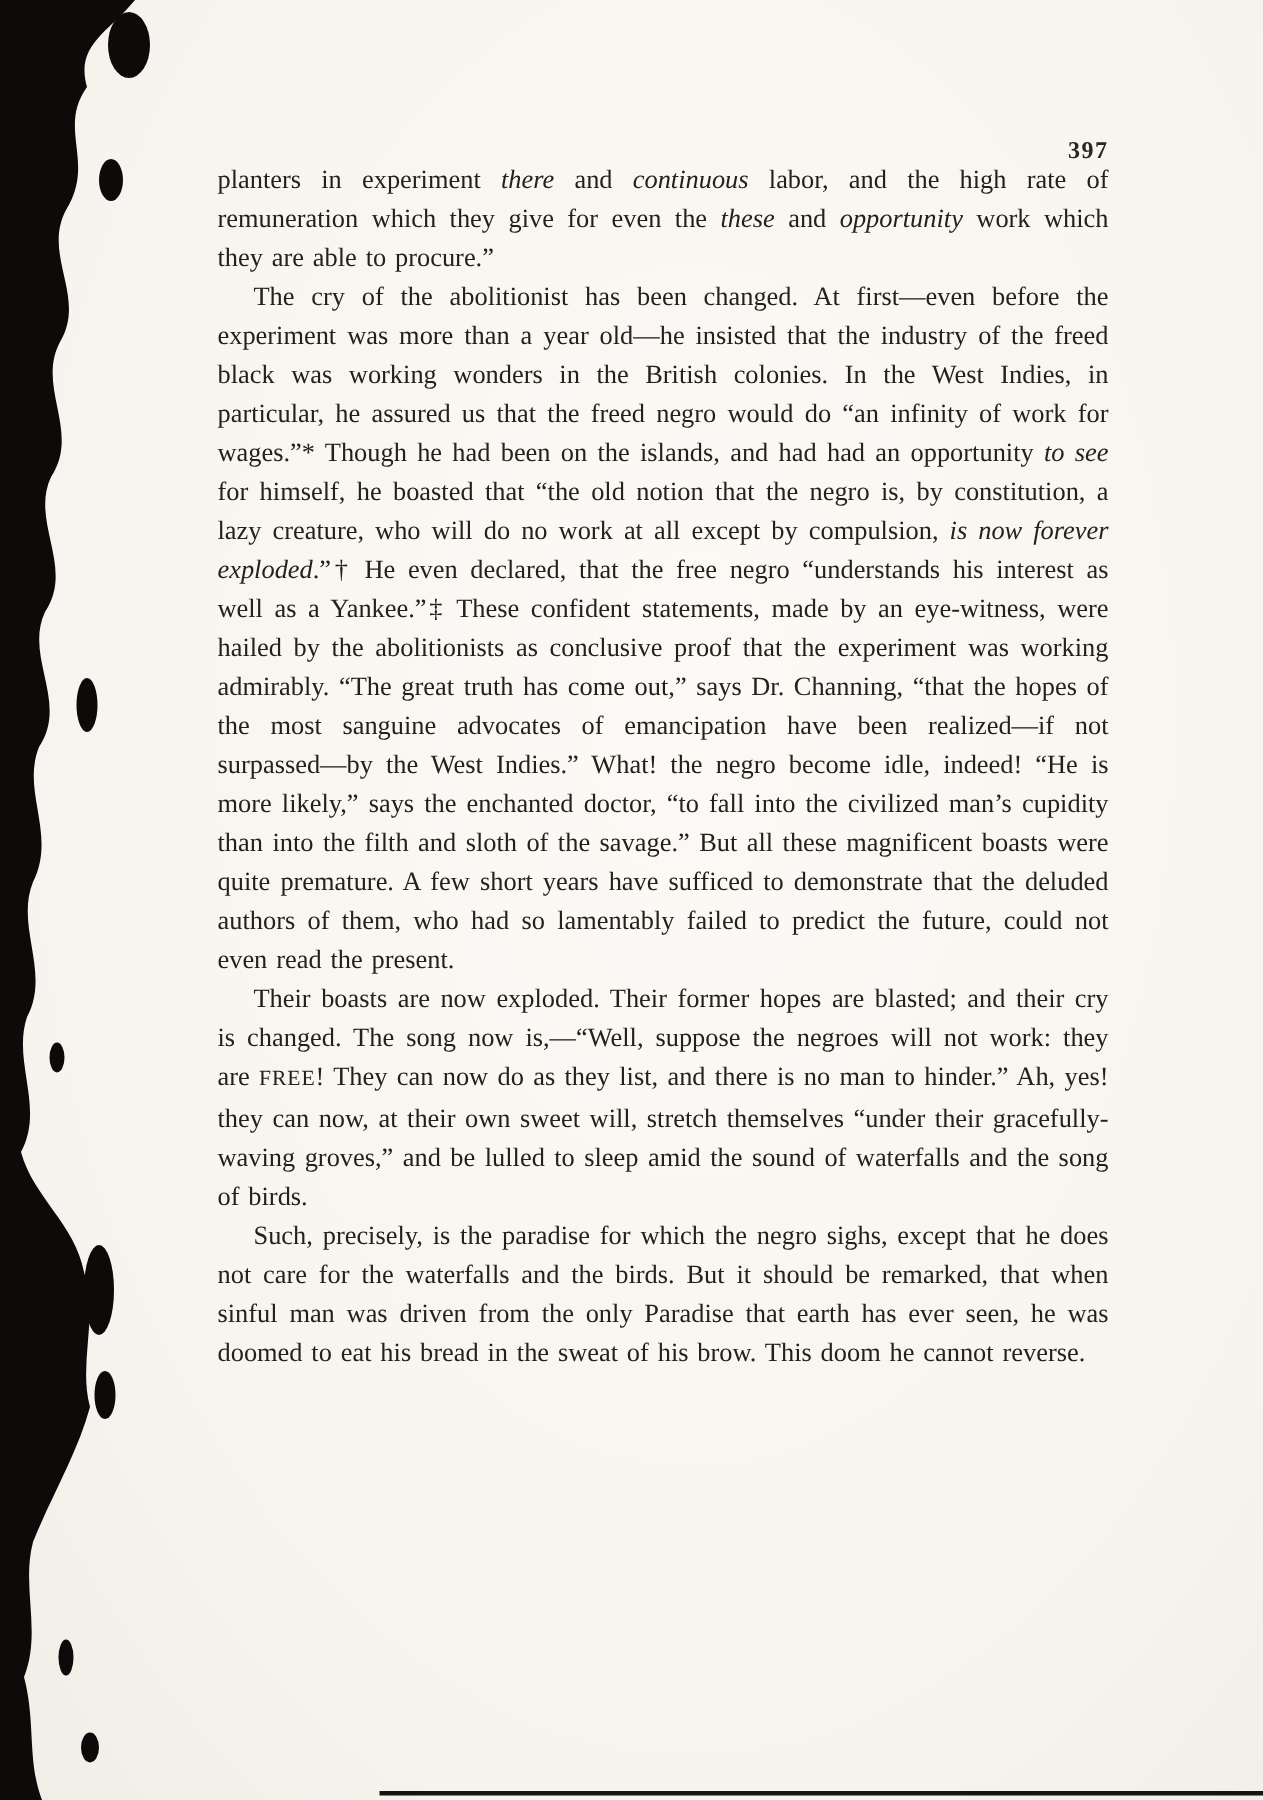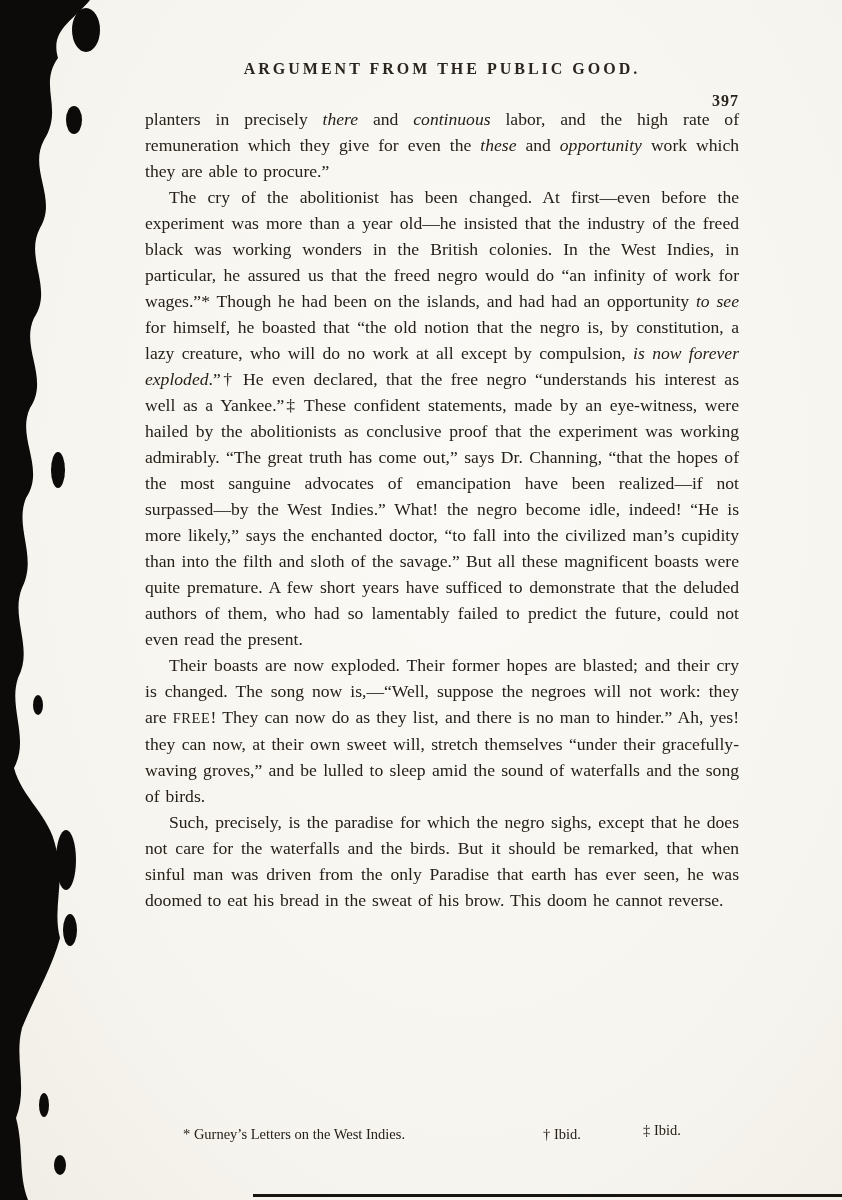--- a/index.html
+++ b/index.html
@@ -111,32 +111,26 @@
     <ellipse cx="58" cy="470" rx="7" ry="18" fill="#0d0b09"></ellipse>
     <ellipse cx="66" cy="860" rx="10" ry="30" fill="#0d0b09"></ellipse>
     <ellipse cx="70" cy="930" rx="7" ry="16" fill="#0d0b09"></ellipse>
     <ellipse cx="44" cy="1105" rx="5" ry="12" fill="#0d0b09"></ellipse>
     <ellipse cx="60" cy="1165" rx="6" ry="10" fill="#0d0b09"></ellipse>
     <ellipse cx="38" cy="705" rx="5" ry="10" fill="#0d0b09"></ellipse>
   </svg>
 
   <div class="content">
     <div class="running-header">
-      <span>ARGUMENT FROM THE PUBLIC GOOD.</span>
       <span class="page-number">397</span>
     </div>
 
     <div class="body-text" id="paragraphs">
-        <p class=""><span>planters in precisely </span><span class="it">there</span><span> and </span><span class="it">continuous</span><span> labor, and the high rate of remuneration which they give for even the </span><span class="it">these</span><span> and </span><span class="it">opportunity</span><span> work which they are able to procure.”</span></p>
+        <p class=""><span>planters in experiment </span><span class="it">there</span><span> and </span><span class="it">continuous</span><span> labor, and the high rate of remuneration which they give for even the </span><span class="it">these</span><span> and </span><span class="it">opportunity</span><span> work which they are able to procure.”</span></p>
         <p class="indent"><span>The cry of the abolitionist has been changed. At first—even before the experiment was more than a year old—he insisted that the industry of the freed black was working wonders in the British colonies. In the West Indies, in particular, he assured us that the freed negro would do “an infinity of work for wages.”* Though he had been on the islands, and had had an opportunity </span><span class="it">to see</span><span> for himself, he boasted that “the old notion that the negro is, by constitution, a lazy creature, who will do no work at all except by compulsion, </span><span class="it">is now forever exploded</span><span>.”† He even declared, that the free negro “understands his interest as well as a Yankee.”‡ These confident statements, made by an eye-witness, were hailed by the abolitionists as conclusive proof that the experiment was working admirably. “The great truth has come out,” says Dr. Channing, “that the hopes of the most sanguine advocates of emancipation have been realized—if not surpassed—by the West Indies.” What! the negro become idle, indeed! “He is more likely,” says the enchanted doctor, “to fall into the civilized man’s cupidity than into the filth and sloth of the savage.” But all these magnificent boasts were quite premature. A few short years have sufficed to demonstrate that the deluded authors of them, who had so lamentably failed to predict the future, could not even read the present.</span></p>
         <p class="indent"><span>Their boasts are now exploded. Their former hopes are blasted; and their cry is changed. The song now is,—“Well, suppose the negroes will not work: they are </span><span class="sc">FREE</span><span>! They can now do as they list, and there is no man to hinder.” Ah, yes! they can now, at their own sweet will, stretch themselves “under their gracefully-waving groves,” and be lulled to sleep amid the sound of waterfalls and the song of birds.</span></p>
         <p class="indent"><span>Such, precisely, is the paradise for which the negro sighs, except that he does not care for the waterfalls and the birds. But it should be remarked, that when sinful man was driven from the only Paradise that earth has ever seen, he was doomed to eat his bread in the sweat of his brow. This doom he cannot reverse.</span></p>
       </div>
   </div>
 
-  <div class="footnotes" id="footnotes">
-      <span class="footnote-item">* Gurney’s Letters on the West Indies.</span>
-      <span class="footnote-item">† Ibid.</span>
-      <span class="footnote-item">‡ Ibid.</span>
-    </div>
 
   <div class="bottom-line"></div>
 </div>
 
 </body></html>

